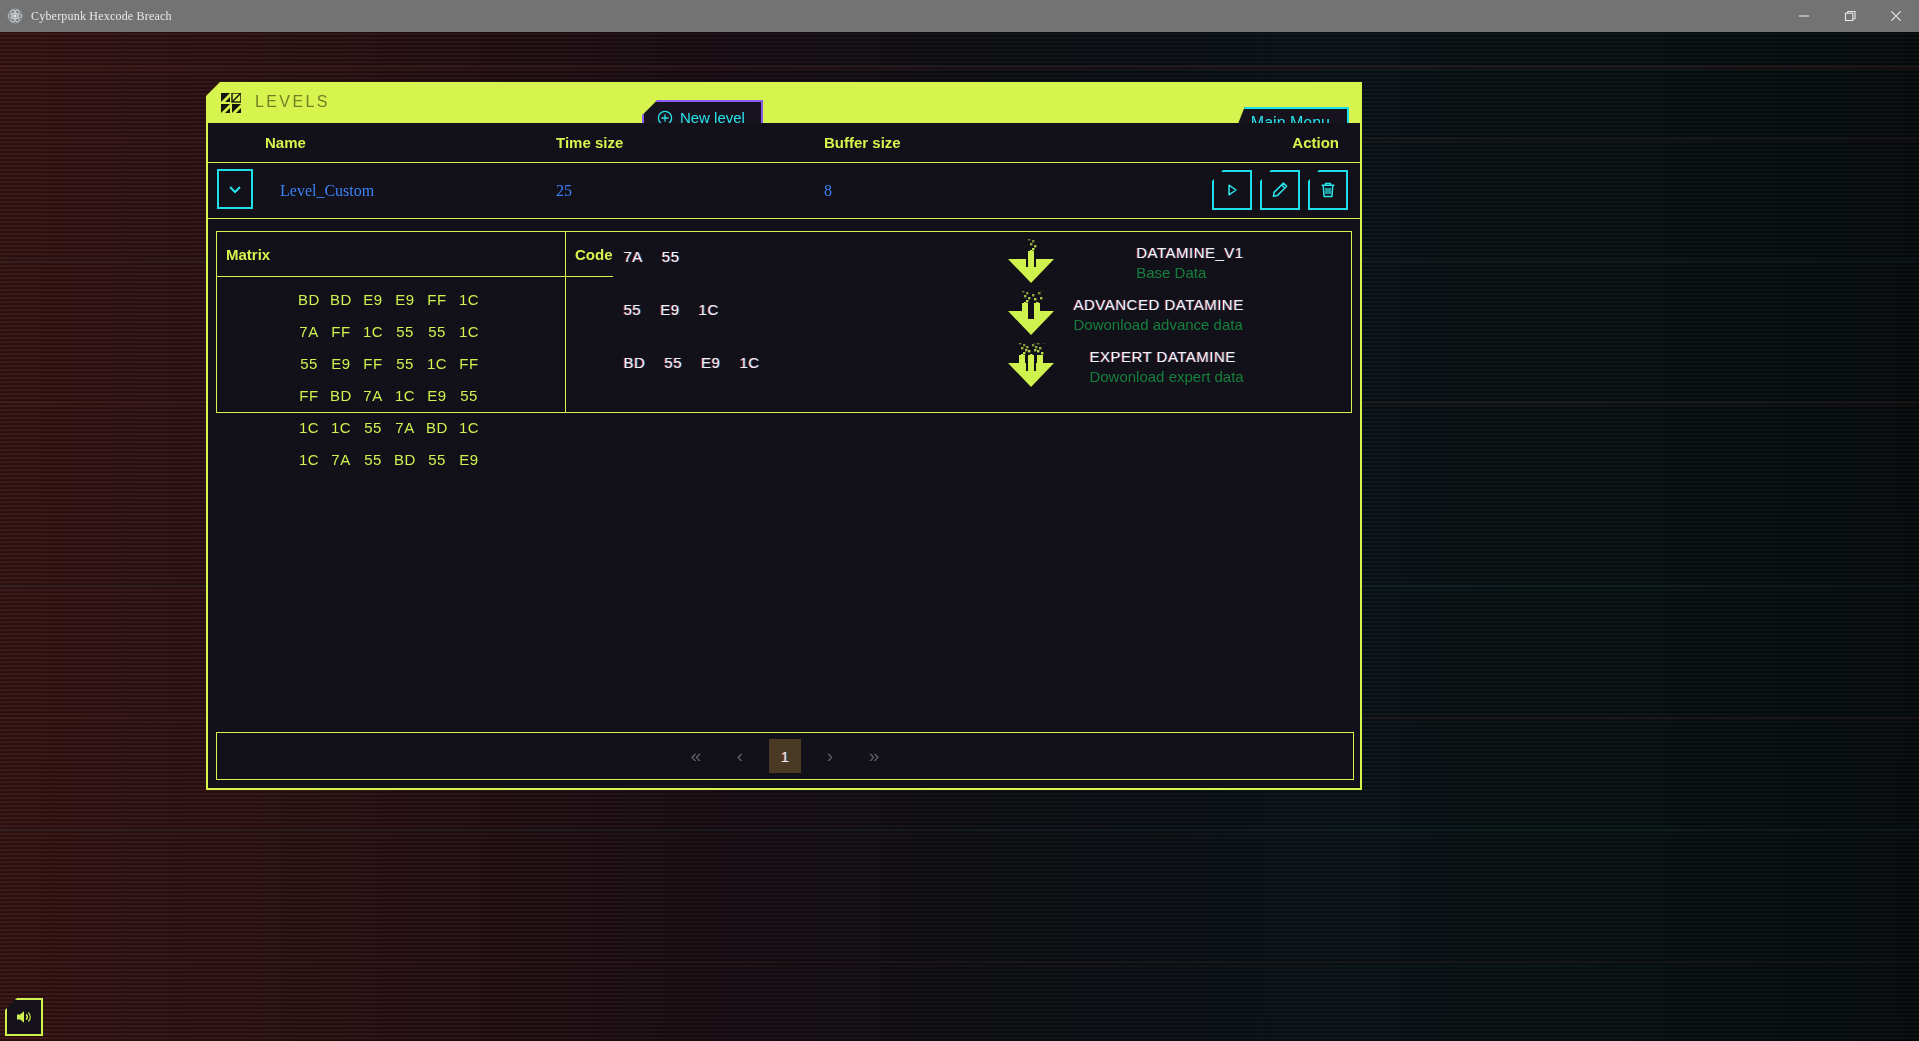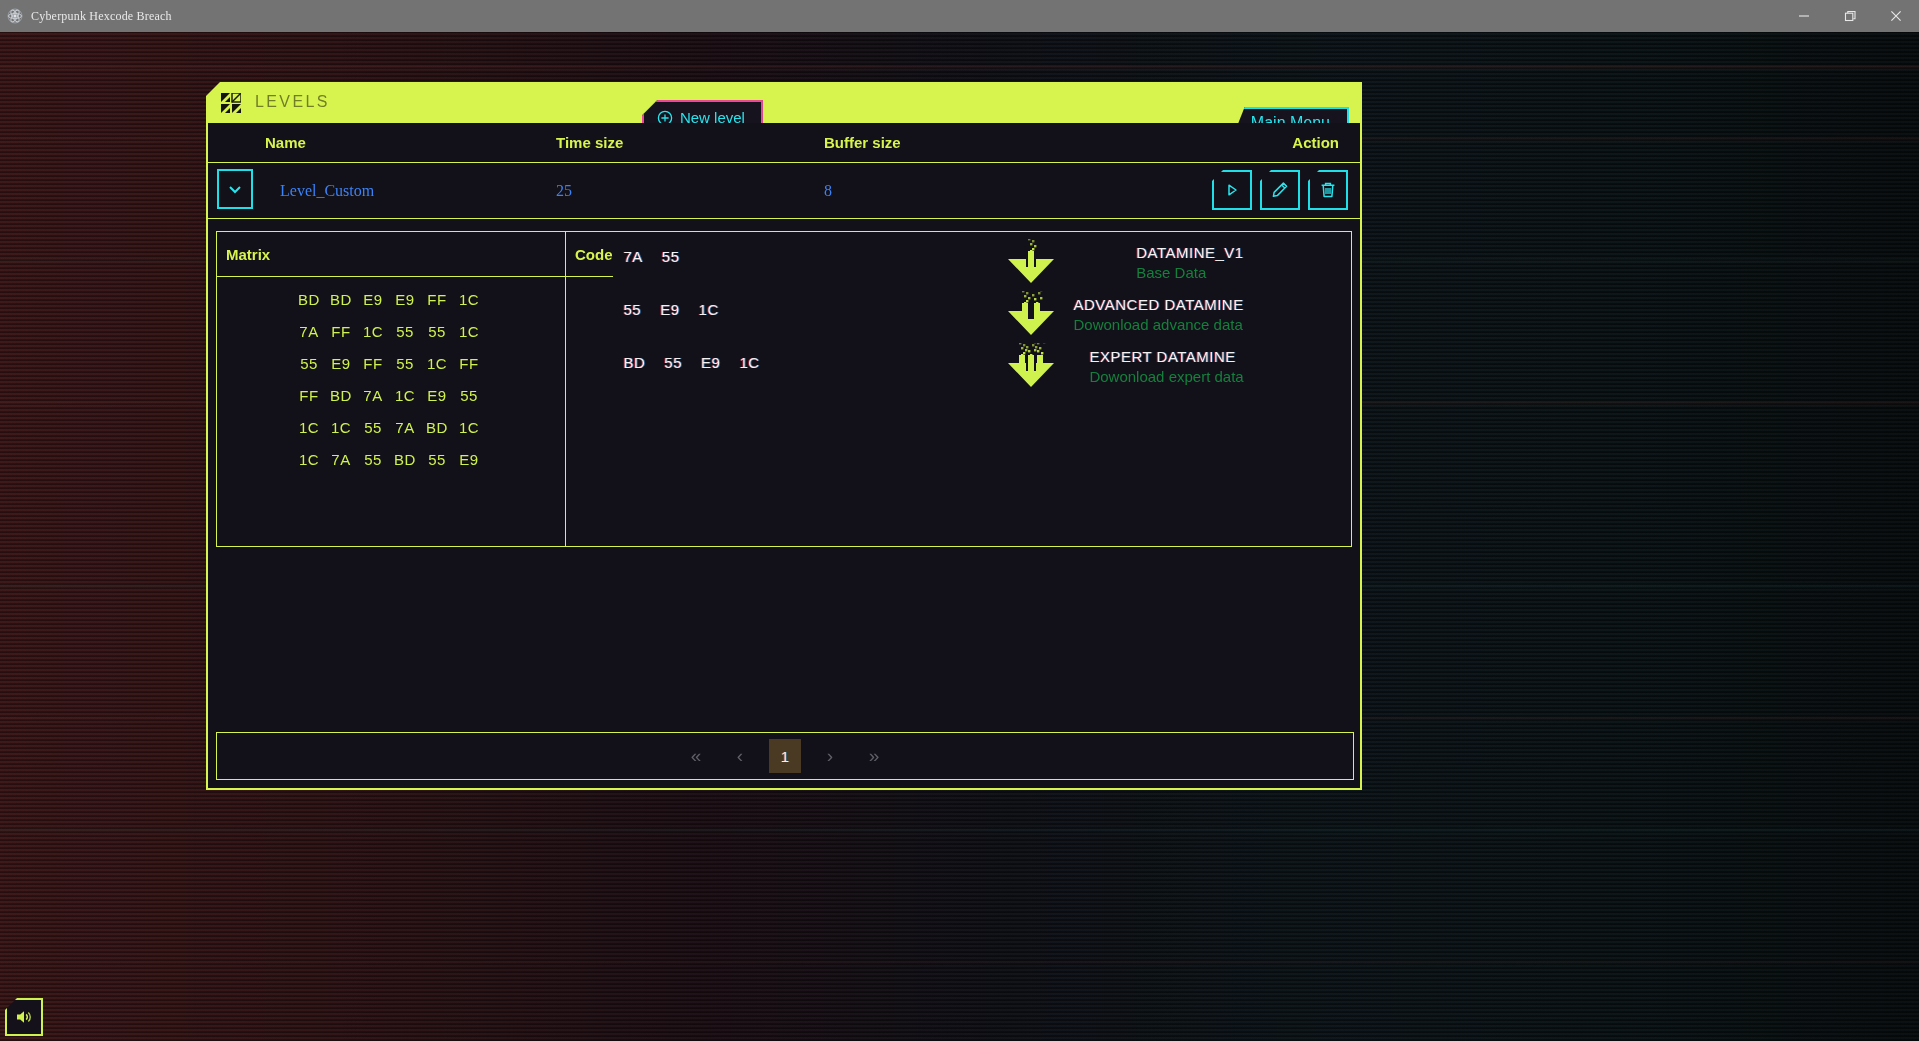--- a/index.html
+++ b/index.html
@@ -136,21 +136,21 @@
   }
 
   
   .btn-newlevel {
     position: absolute;
     left: 312px;
     top: -3px;
     height: 36px;
     padding: 0 16px 0 13px;
     background: #16131e;
-    border: 2px solid #ec4899;
+    border: 2px solid #8b5cf6;
     clip-path: polygon(16px 0, 100% 0, 100% 100%, 0 100%, 0 16px);
     color: #28e4ec;
     font-size: 15px;
     display: flex;
     align-items: center;
     gap: 7px;
     white-space: nowrap;
     cursor: pointer;
   }
   .plus-icon { width: 16px; height: 16px; flex: 0 0 auto; }
@@ -247,21 +247,21 @@
     cursor: pointer;
   }
   .act-btn svg { display: block; }
 
   
   .detail {
     position: relative;
     margin: 12px 8px 0 8px;
     border: 1px solid #d7f44e;
     display: flex;
-    height: 316px;
+    height: 182px;
   }
   .detail-col-matrix {
     width: 349px;
     border-right: 1px solid #d7f44e;
     display: flex;
     flex-direction: column;
   }
   .detail-col-code {
     flex: 1 1 auto;
     display: flex;

